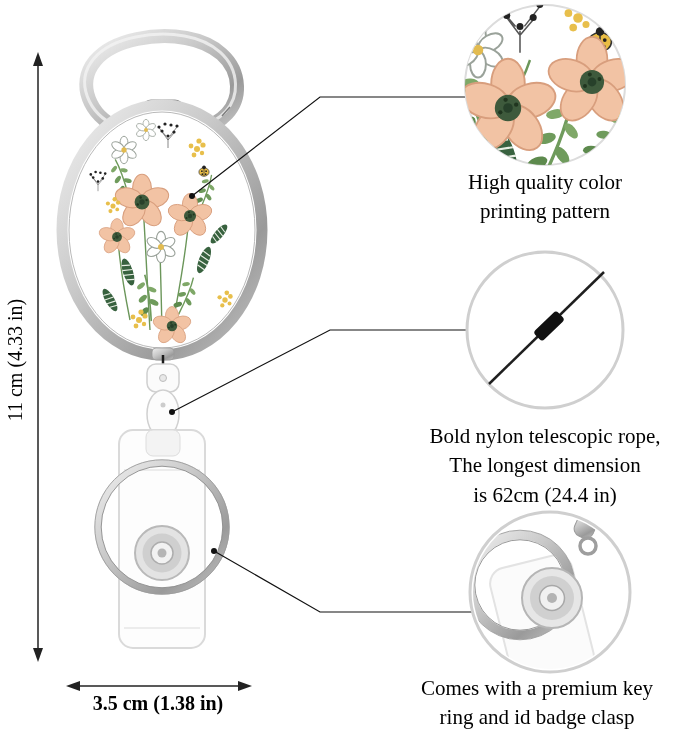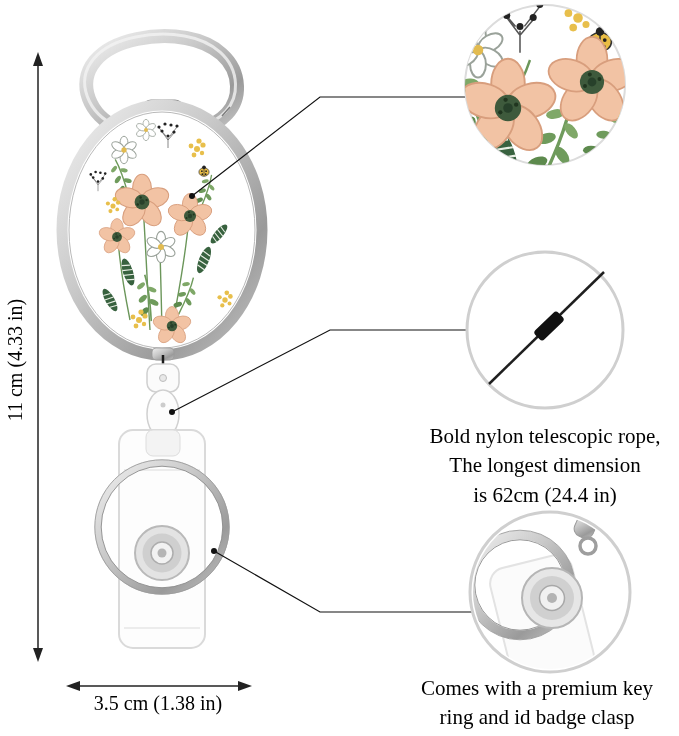--- a/index.html
+++ b/index.html
@@ -12,21 +12,21 @@
     position:absolute;text-align:center;white-space:pre-line;
     font-size:21px;line-height:1.4;color:#000;
   }
   .dim-label{
     position:absolute;font-size:20px;color:#000;text-align:center;white-space:nowrap;
   }
   .dim-label.vertical{
     width:200px;height:24px;left:-84px;top:348px;
     transform:rotate(-90deg);transform-origin:center center;
   }
-  .dim-label.horizontal{width:200px;left:58px;top:692px;}
+  .dim-label.horizontal{width:200px;left:58px;top:692px;font-weight:bold;}
   .cap-1{left:415px;top:168px;width:260px;}
   .cap-2{left:400px;top:422px;width:290px;}
   .cap-3{left:393px;top:674px;width:288px;}
 </style>
 </head>
 <body>
 
 <div class="stage">
 
 <svg width="679" height="736" viewBox="0 0 679 736">
@@ -257,19 +257,21 @@
       <circle cx="552" cy="598" r="22" fill="#d0d0d0"></circle>
       <circle cx="552" cy="598" r="12.5" fill="#f1f1f1" stroke="#a8a8a8" stroke-width="1.5"></circle>
       <circle cx="552" cy="598" r="5" fill="#b3b3b3"></circle>
     </g>
   </g>
 </svg>
 
   <div class="dim-label vertical">11 cm (4.33 in)</div>
   <div class="dim-label horizontal">3.5 cm (1.38 in)</div>
 
+  <div class="caption cap-1">High quality color
+printing pattern</div>
   <div class="caption cap-2">Bold nylon telescopic rope,
 The longest dimension
 is 62cm (24.4 in)</div>
   <div class="caption cap-3">Comes with a premium key
 ring and id badge clasp</div>
 
 </div>
 
 </body></html>

